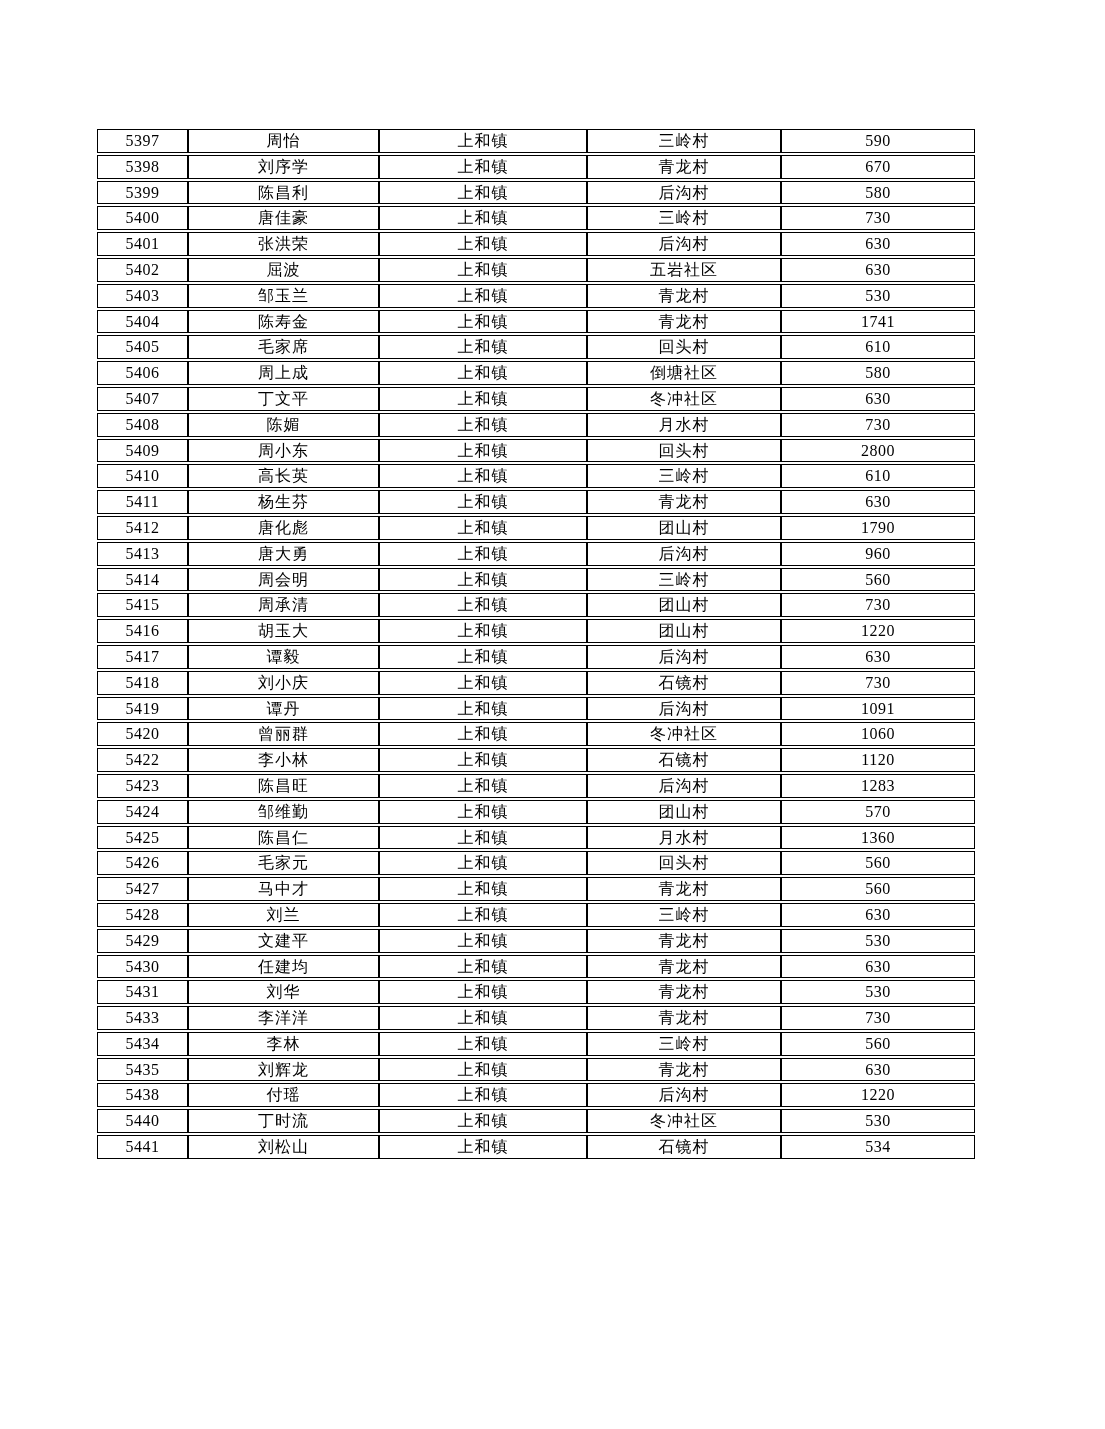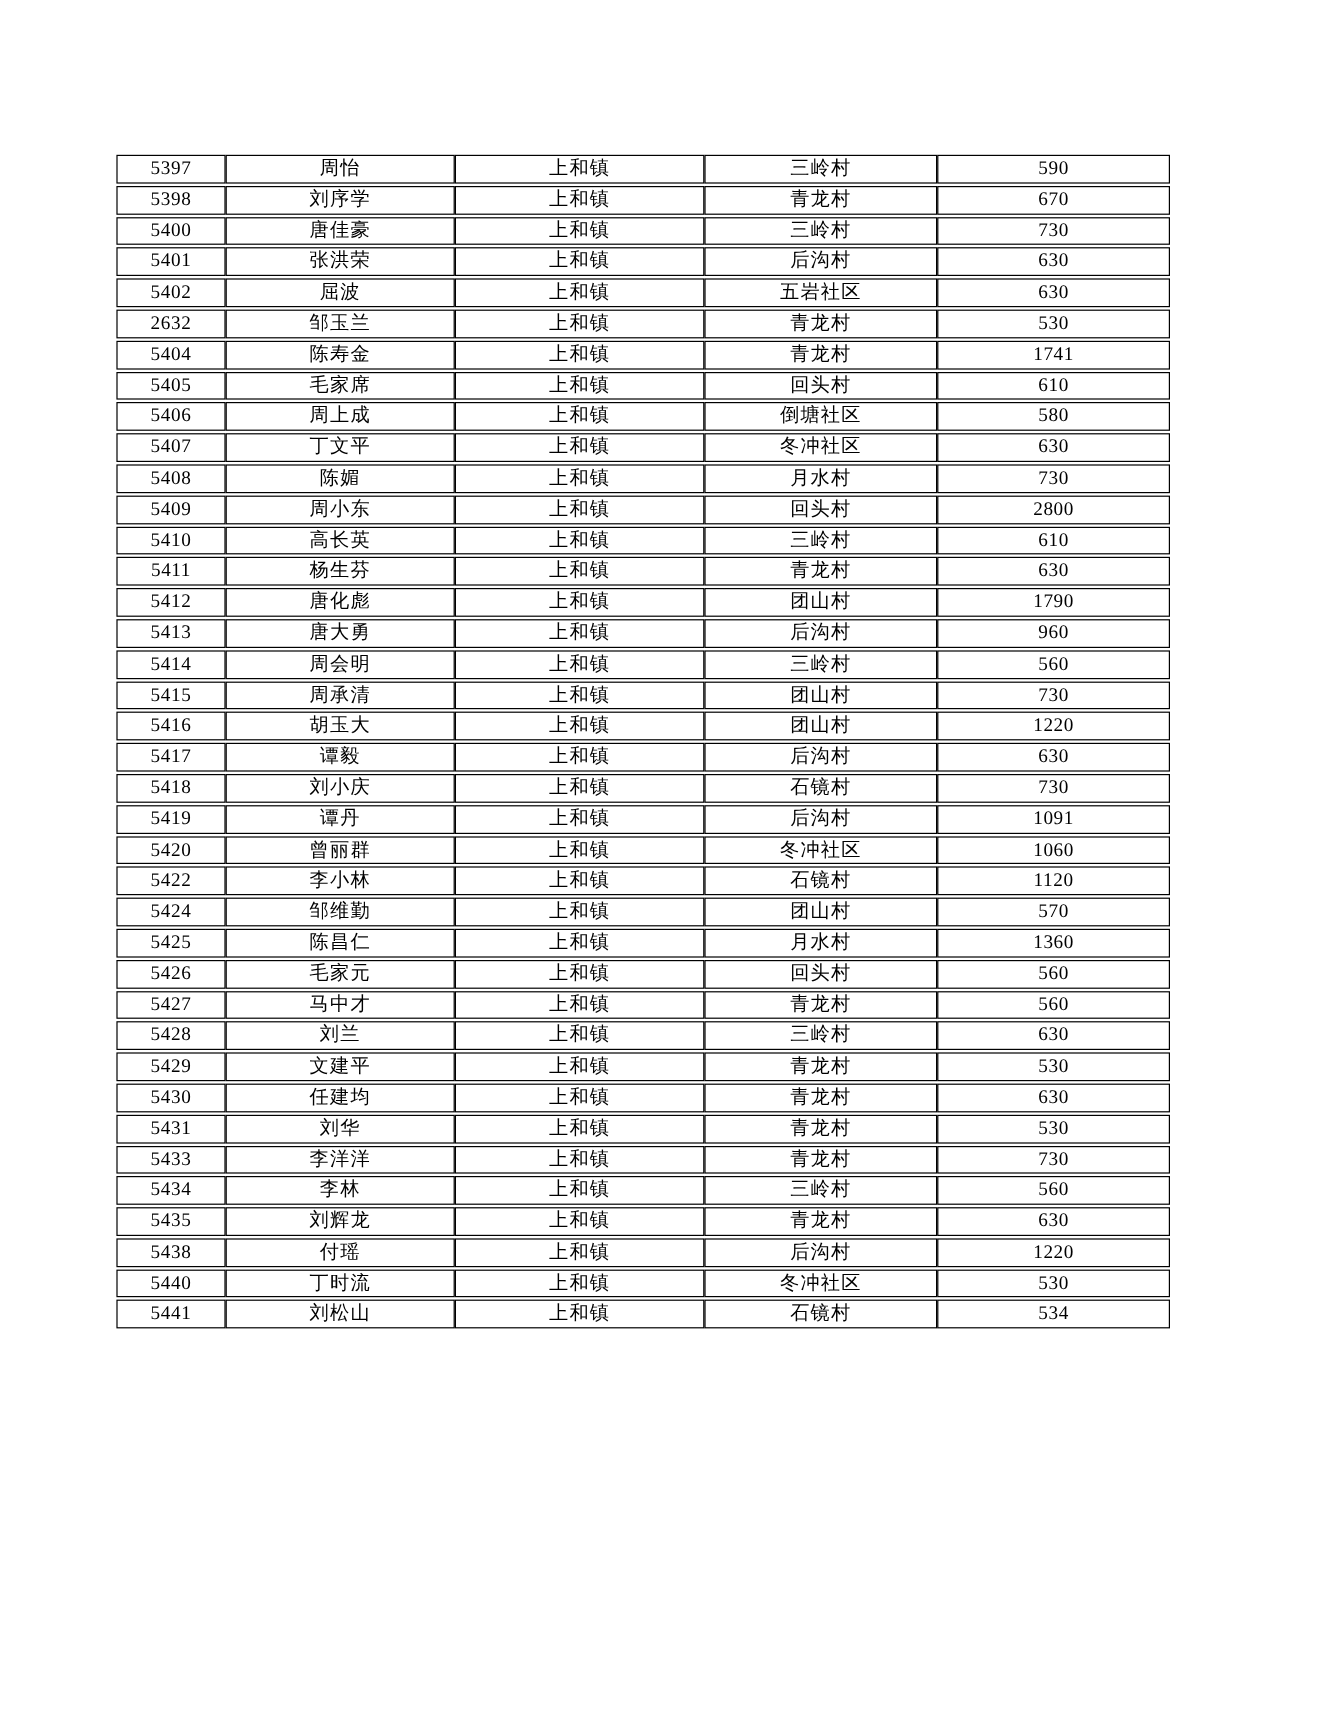--- a/index.html
+++ b/index.html
@@ -75,20 +75,27 @@
   </tr>
 
   <tr>
     <td class="num">5398</td>
     <td>刘序学</td>
     <td>上和镇</td>
     <td>青龙村</td>
     <td class="num">670</td>
   </tr>
 
+  <tr>
+    <td class="num">5399</td>
+    <td>陈昌利</td>
+    <td>上和镇</td>
+    <td>后沟村</td>
+    <td class="num">580</td>
+  </tr>
 
   <tr>
     <td class="num">5400</td>
     <td>唐佳豪</td>
     <td>上和镇</td>
     <td>三岭村</td>
     <td class="num">730</td>
   </tr>
 
   <tr>
@@ -101,21 +108,21 @@
 
   <tr>
     <td class="num">5402</td>
     <td>屈波</td>
     <td>上和镇</td>
     <td>五岩社区</td>
     <td class="num">630</td>
   </tr>
 
   <tr>
-    <td class="num">2632</td>
+    <td class="num">5403</td>
     <td>邹玉兰</td>
     <td>上和镇</td>
     <td>青龙村</td>
     <td class="num">530</td>
   </tr>
 
   <tr>
     <td class="num">5404</td>
     <td>陈寿金</td>
     <td>上和镇</td>
@@ -253,20 +260,27 @@
 
 
   <tr>
     <td class="num">5422</td>
     <td>李小林</td>
     <td>上和镇</td>
     <td>石镜村</td>
     <td class="num">1120</td>
   </tr>
 
+  <tr>
+    <td class="num">5423</td>
+    <td>陈昌旺</td>
+    <td>上和镇</td>
+    <td>后沟村</td>
+    <td class="num">1283</td>
+  </tr>
 
   <tr>
     <td class="num">5424</td>
     <td>邹维勤</td>
     <td>上和镇</td>
     <td>团山村</td>
     <td class="num">570</td>
   </tr>
 
   <tr>

